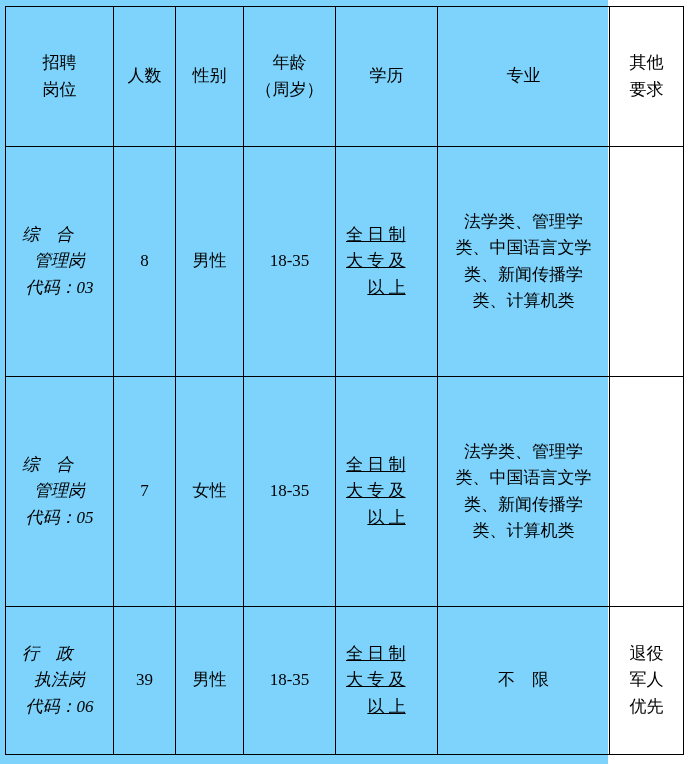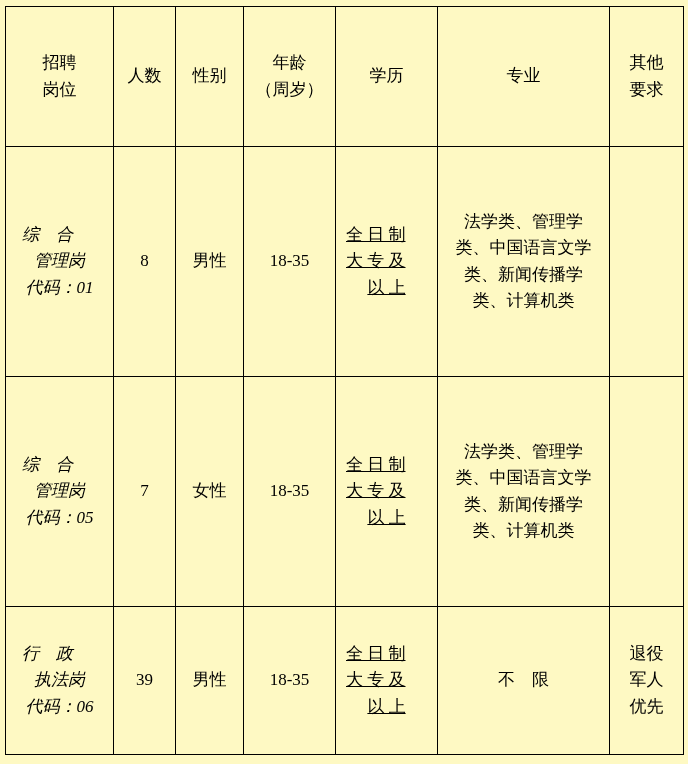--- a/index.html
+++ b/index.html
@@ -7,25 +7,25 @@
     padding: 0;
     background: #ffffff;
   }
   body {
     width: 688px;
     height: 764px;
     font-family: "Liberation Serif", serif;
     color: #000000;
   }
   .sheet {
-    width: 688px;
+    width: 608px;
     height: 764px;
     box-sizing: border-box;
     padding: 6px 5px 16px 5px;
-    background: #fef9c3;
+    background: #7dd3fc;
   }
   table.recruit-table {
     border-collapse: collapse;
     width: 678px;
     table-layout: fixed;
   }
   table.recruit-table th,
   table.recruit-table td {
     border: 1px solid #000000;
     text-align: center;
@@ -136,21 +136,21 @@
           <span>要求</span>
         </th>
       </tr>
     </thead>
     <tbody>
 
       <tr class="row-tall">
         <td class="cell-post">
           <span class="spread">综　合</span>
           <span>管理岗</span>
-          <span>代码：01</span>
+          <span>代码：03</span>
         </td>
         <td class="num">8</td>
         <td>男性</td>
         <td class="age">18-35</td>
         <td class="cell-edu">
           <span class="spread">全 日 制</span>
           <span class="spread">大 专 及</span>
           <span>以 上</span>
         </td>
         <td class="cell-major">

